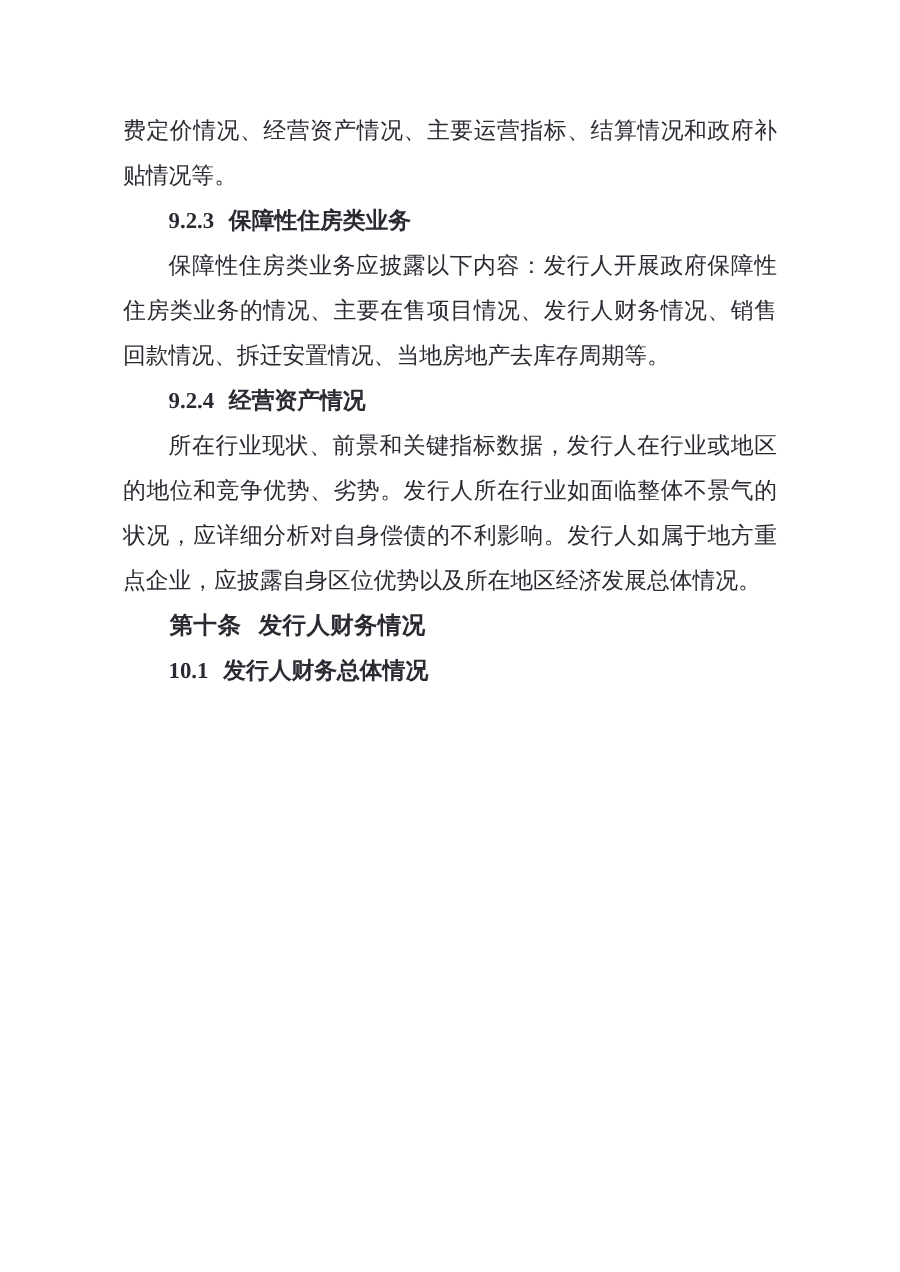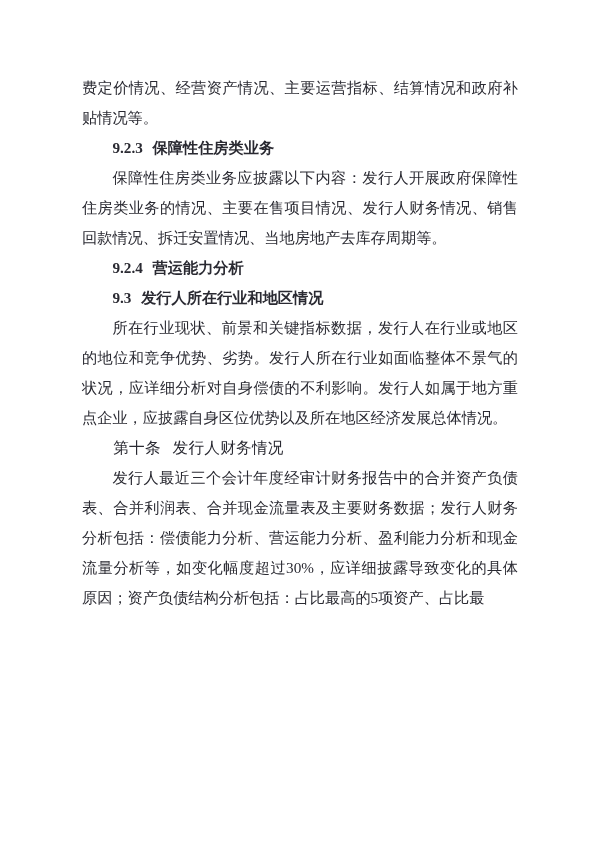--- a/index.html
+++ b/index.html
@@ -36,21 +36,21 @@
   }
   .h-plain {
     font-weight: 700;
     word-spacing: 6px;
   }
   .h-bold {
     font-weight: 700;
     word-spacing: 6px;
   }
   .h-chapter {
-    font-weight: 400;
+    font-weight: 700;
     font-family: "Liberation Sans", "DejaVu Sans", sans-serif;
     font-size: 15.6px;
     word-spacing: 7px;
     letter-spacing: 0.3px;
   }
   .page-num {
     position: absolute;
     left: 0;
     top: 784px;
     width: 100%;
@@ -61,20 +61,19 @@
   }
 </style>
 </head>
 <body>
 
 <div class="page">
   <div class="body-text">
     <p class="no-indent">费定价情况、经营资产情况、主要运营指标、结算情况和政府补贴情况等。</p>
     <p class="h-plain">9.2.3 保障性住房类业务</p>
     <p>保障性住房类业务应披露以下内容：发行人开展政府保障性住房类业务的情况、主要在售项目情况、发行人财务情况、销售回款情况、拆迁安置情况、当地房地产去库存周期等。</p>
-    <p class="h-plain">9.2.4 营运能力分析</p>
-    <p class="h-bold">9.3 发行人所在行业和地区情况</p>
+    <p class="h-plain">9.2.4 经营资产情况</p>
     <p>所在行业现状、前景和关键指标数据，发行人在行业或地区的地位和竞争优势、劣势。发行人所在行业如面临整体不景气的状况，应详细分析对自身偿债的不利影响。发行人如属于地方重点企业，应披露自身区位优势以及所在地区经济发展总体情况。</p>
     <p class="h-chapter">第十条 发行人财务情况</p>
-    <p>发行人最近三个会计年度经审计财务报告中的合并资产负债表、合并利润表、合并现金流量表及主要财务数据；发行人财务分析包括：偿债能力分析、营运能力分析、盈利能力分析和现金流量分析等，如变化幅度超过30%，应详细披露导致变化的具体原因；资产负债结构分析包括：占比最高的5项资产、占比最</p>
+    <p class="h-bold">10.1 发行人财务总体情况</p>
   </div>
   <div class="page-num">4</div>
 </div>
 
 </body></html>

